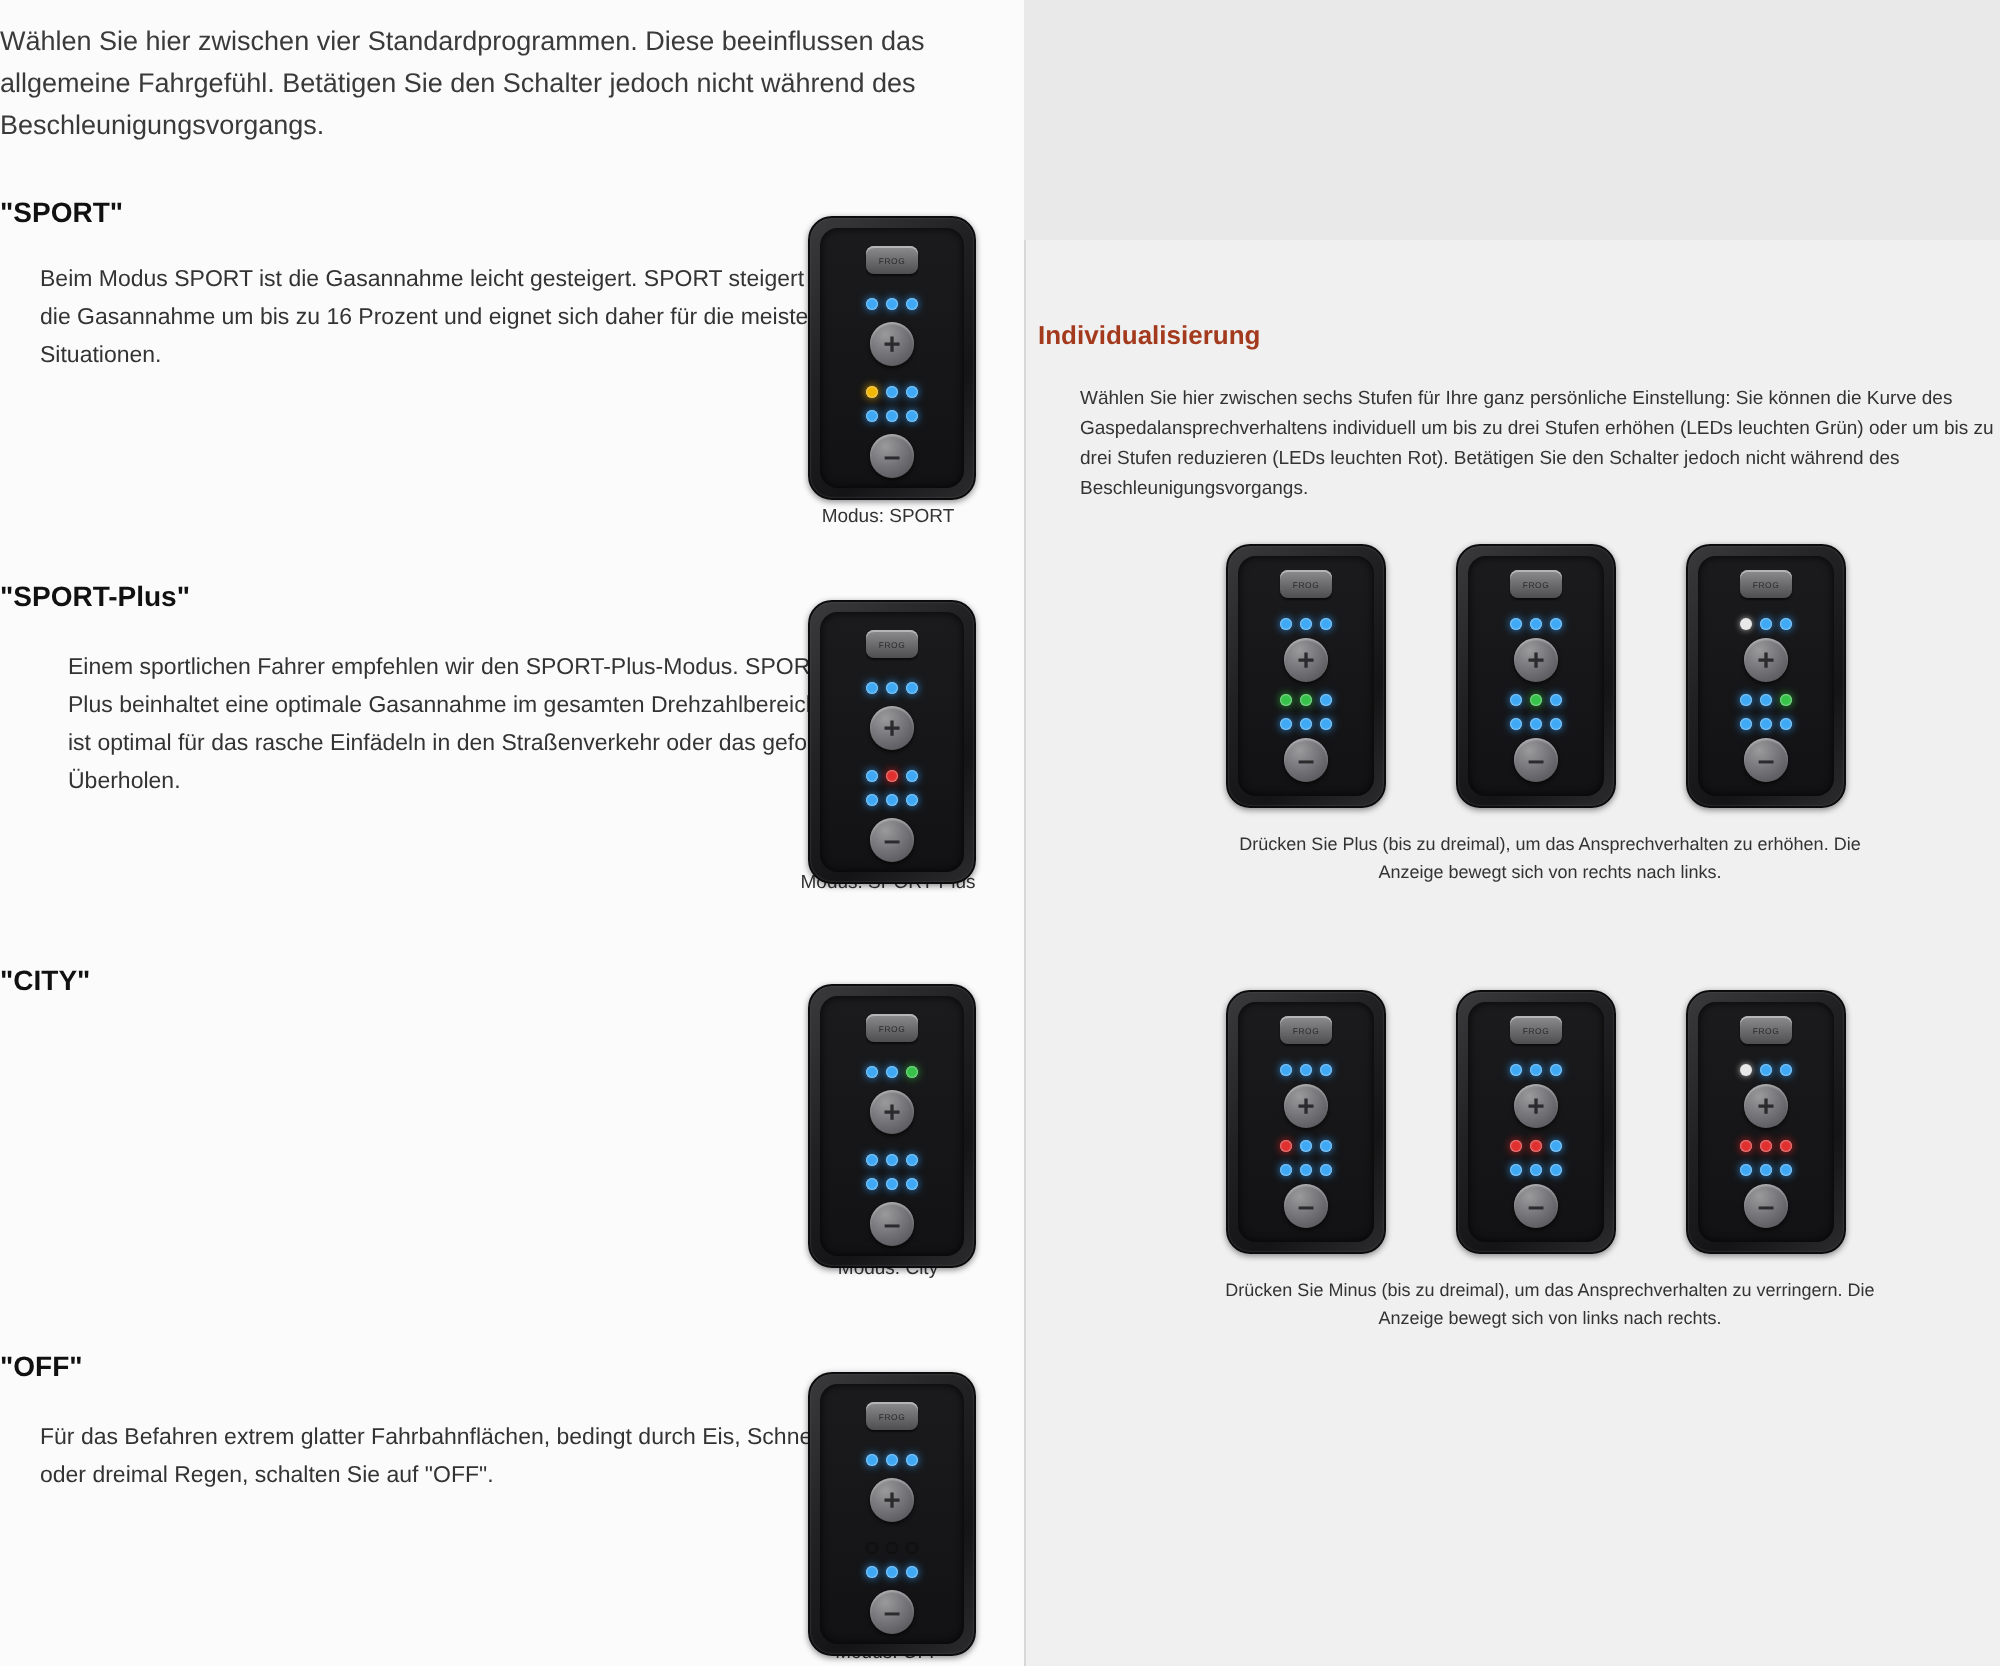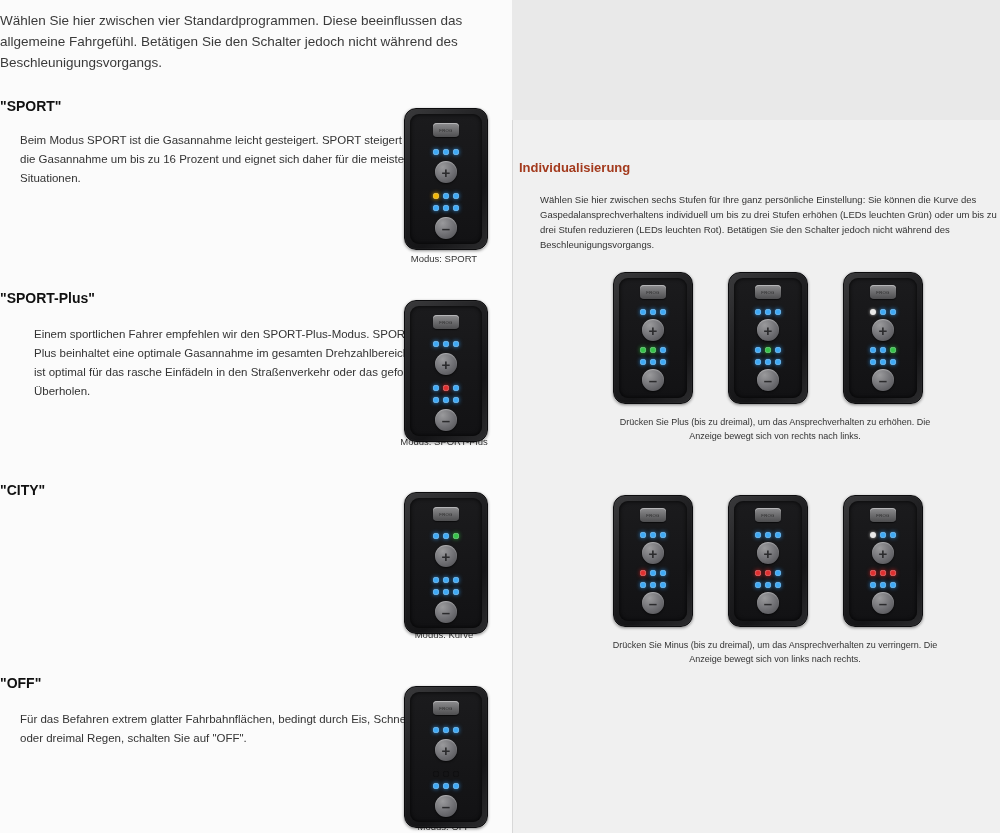--- a/index.html
+++ b/index.html
@@ -128,21 +128,21 @@
 
   <div class="sec-title" style="top:98px;">"SPORT"</div>
   <div class="sec-body" style="top:131px;">Beim Modus SPORT ist die Gasannahme leicht gesteigert. SPORT steigert die Gasannahme um bis zu 16 Prozent und eignet sich daher für die meisten Situationen.</div>
   <div class="dev-caption" style="left:384px;top:253px;">Modus: SPORT</div>
 
   <div class="sec-title" style="top:290px;">"SPORT-Plus"</div>
   <div class="sec-body" style="top:325px;padding-left:14px;">Einem sportlichen Fahrer empfehlen wir den SPORT-Plus-Modus. SPORT-Plus beinhaltet eine optimale Gasannahme im gesamten Drehzahlbereich und ist optimal für das rasche Einfädeln in den Straßenverkehr oder das geforderte Überholen.</div>
   <div class="dev-caption" style="left:384px;top:436px;">Modus: SPORT-Plus</div>
 
   <div class="sec-title" style="top:482px;">"CITY"</div>
-  <div class="dev-caption" style="left:384px;top:629px;">Modus: Kurve</div>
+  <div class="dev-caption" style="left:384px;top:629px;">Modus: City</div>
 
   <div class="sec-title" style="top:675px;">"OFF"</div>
   <div class="sec-body" style="top:710px;">Für das Befahren extrem glatter Fahrbahnflächen, bedingt durch Eis, Schnee oder dreimal Regen, schalten Sie auf "OFF".</div>
   <div class="dev-caption" style="left:384px;top:821px;">Modus: OFF</div>
 
   <div class="ind-title">Individualisierung</div>
   <div class="ind-body">Wählen Sie hier zwischen sechs Stufen für Ihre ganz persönliche Einstellung: Sie können die Kurve des Gaspedalansprechverhaltens individuell um bis zu drei Stufen erhöhen (LEDs leuchten Grün) oder um bis zu drei Stufen reduzieren (LEDs leuchten Rot). Betätigen Sie den Schalter jedoch nicht während des Beschleunigungsvorgangs.</div>
   <div class="caption-row" style="top:638px;">Drücken Sie Minus (bis zu dreimal), um das Ansprechverhalten zu verringern. Die Anzeige bewegt sich von links nach rechts.</div>
   <div class="caption-row" style="top:415px;">Drücken Sie Plus (bis zu dreimal), um das Ansprechverhalten zu erhöhen. Die Anzeige bewegt sich von rechts nach links.</div>
 

